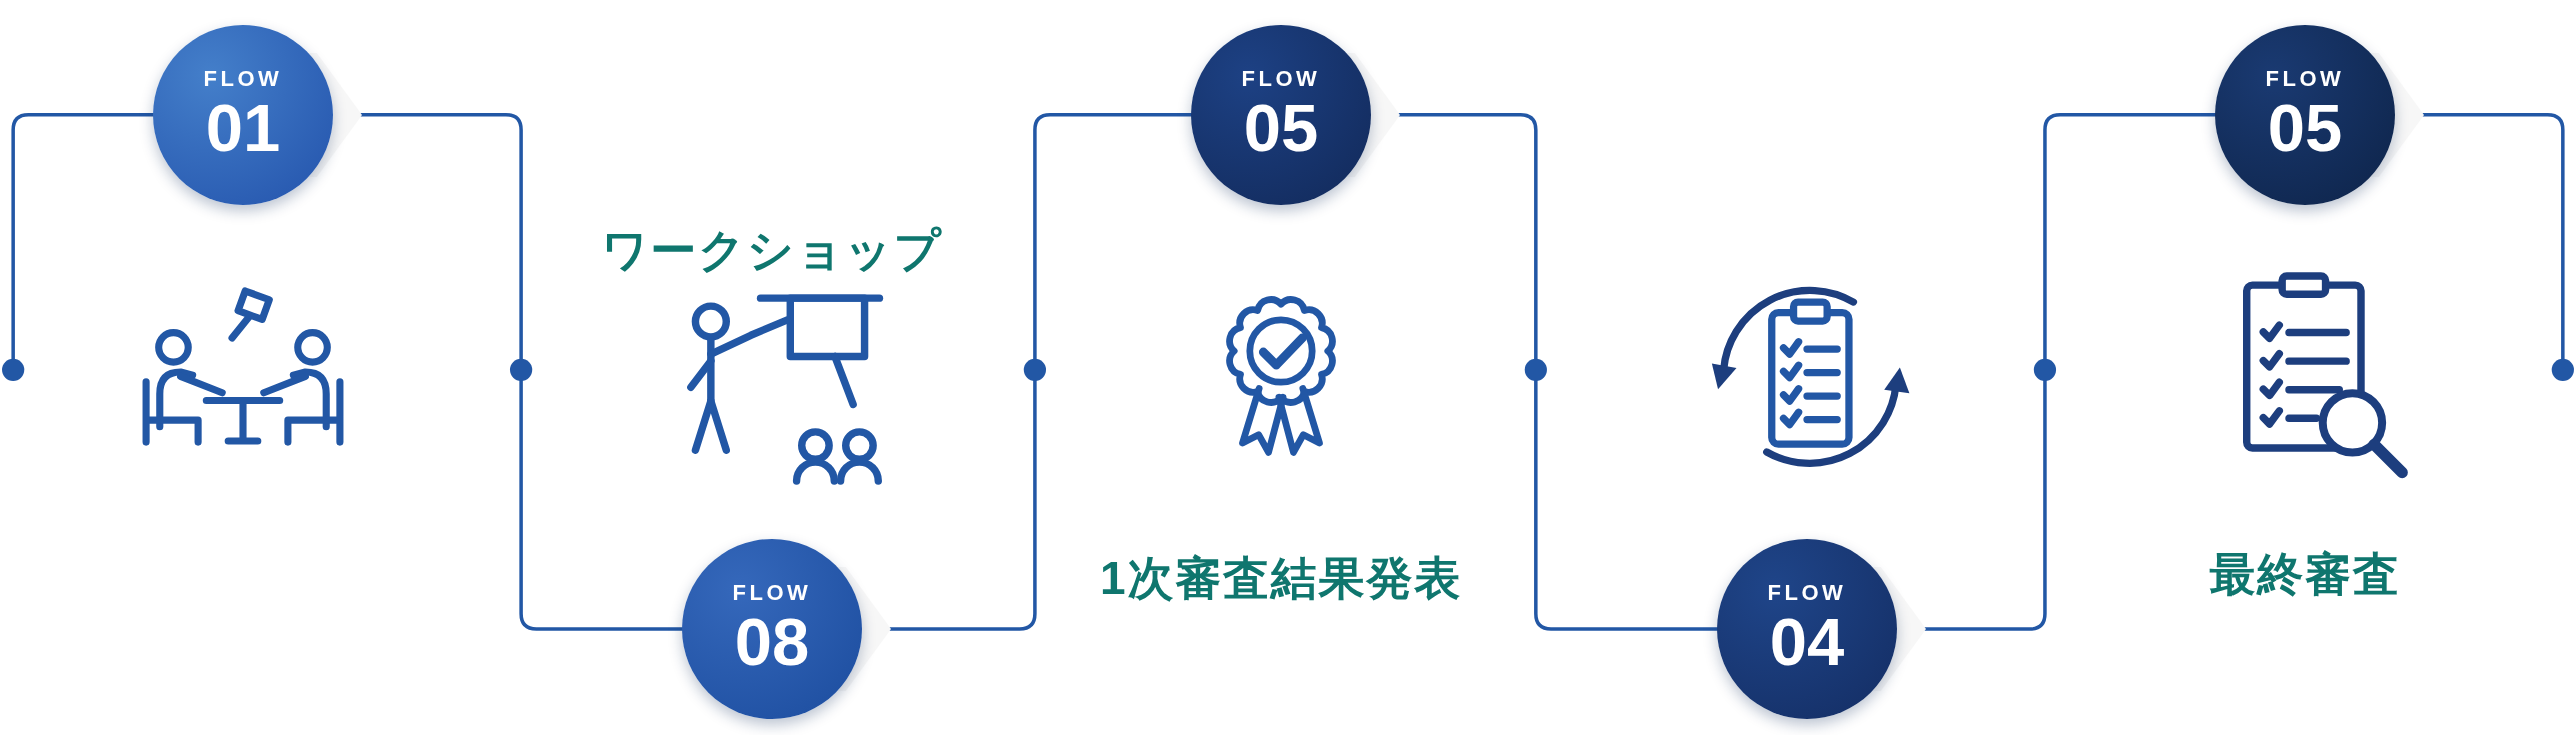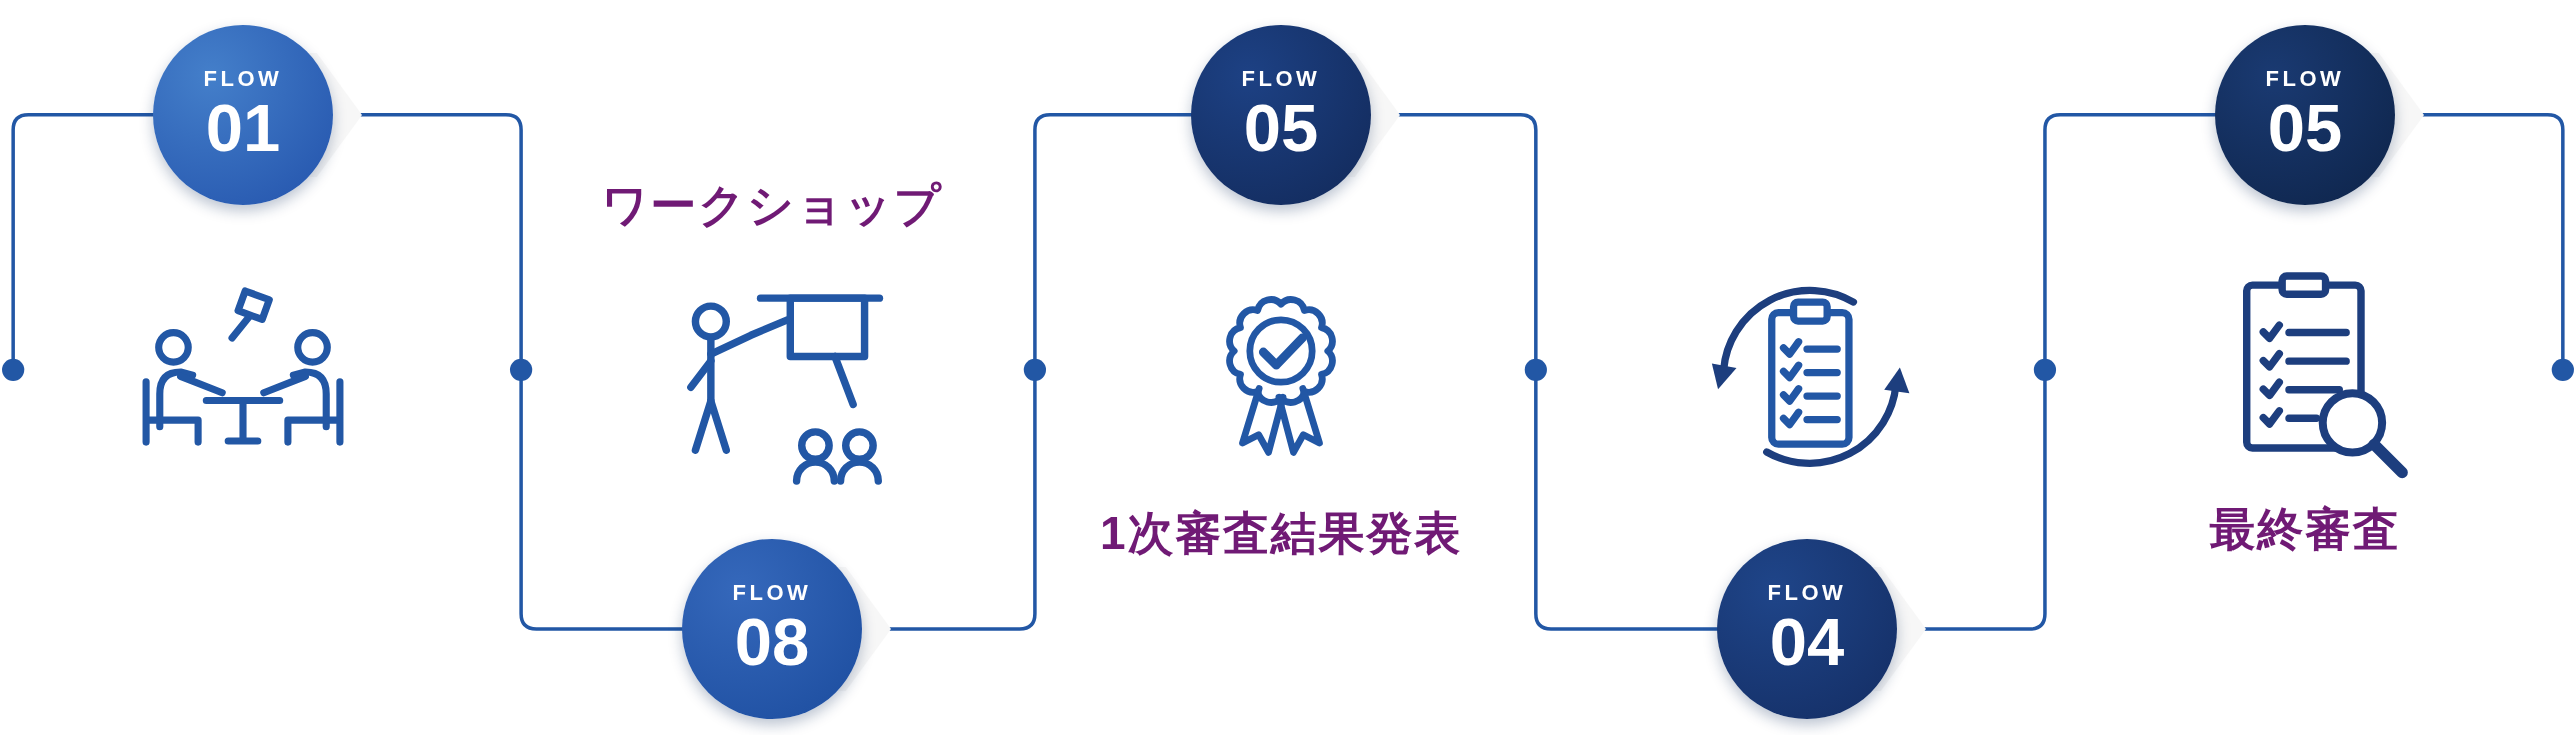--- a/index.html
+++ b/index.html
@@ -6,21 +6,21 @@
   html,body { background:#ffffff; }
   body {
     width:2576px; height:735px; position:relative; overflow:hidden;
     font-family:"Liberation Sans","DejaVu Sans",sans-serif;
   }
   .canvas { position:absolute; inset:0; }
   .connector { position:absolute; left:0; top:0; z-index:0; }
   .icon { position:absolute; transform:translate(-50%,-50%); z-index:1; }
   .step-label {
     position:absolute; transform:translate(-50%,-50%); z-index:1;
-    font-size:46px; font-weight:700; color:#701a75; letter-spacing:1.8px; white-space:nowrap;
+    font-size:46px; font-weight:700; color:#0f766e; letter-spacing:1.8px; white-space:nowrap;margin-top:45px;
   }
   .badge-arrow {
     position:absolute; width:119px; height:124px; transform:translateY(-50%);
     background:#f7f7f7;
     clip-path:polygon(0 0,62% 0,100% 50%,62% 100%,0 100%);
     filter:drop-shadow(0 3.5px 5.9px rgba(0,0,0,.28));
     z-index:2;
   }
   .badge {
     position:absolute; width:180px; height:180px; border-radius:50%;

